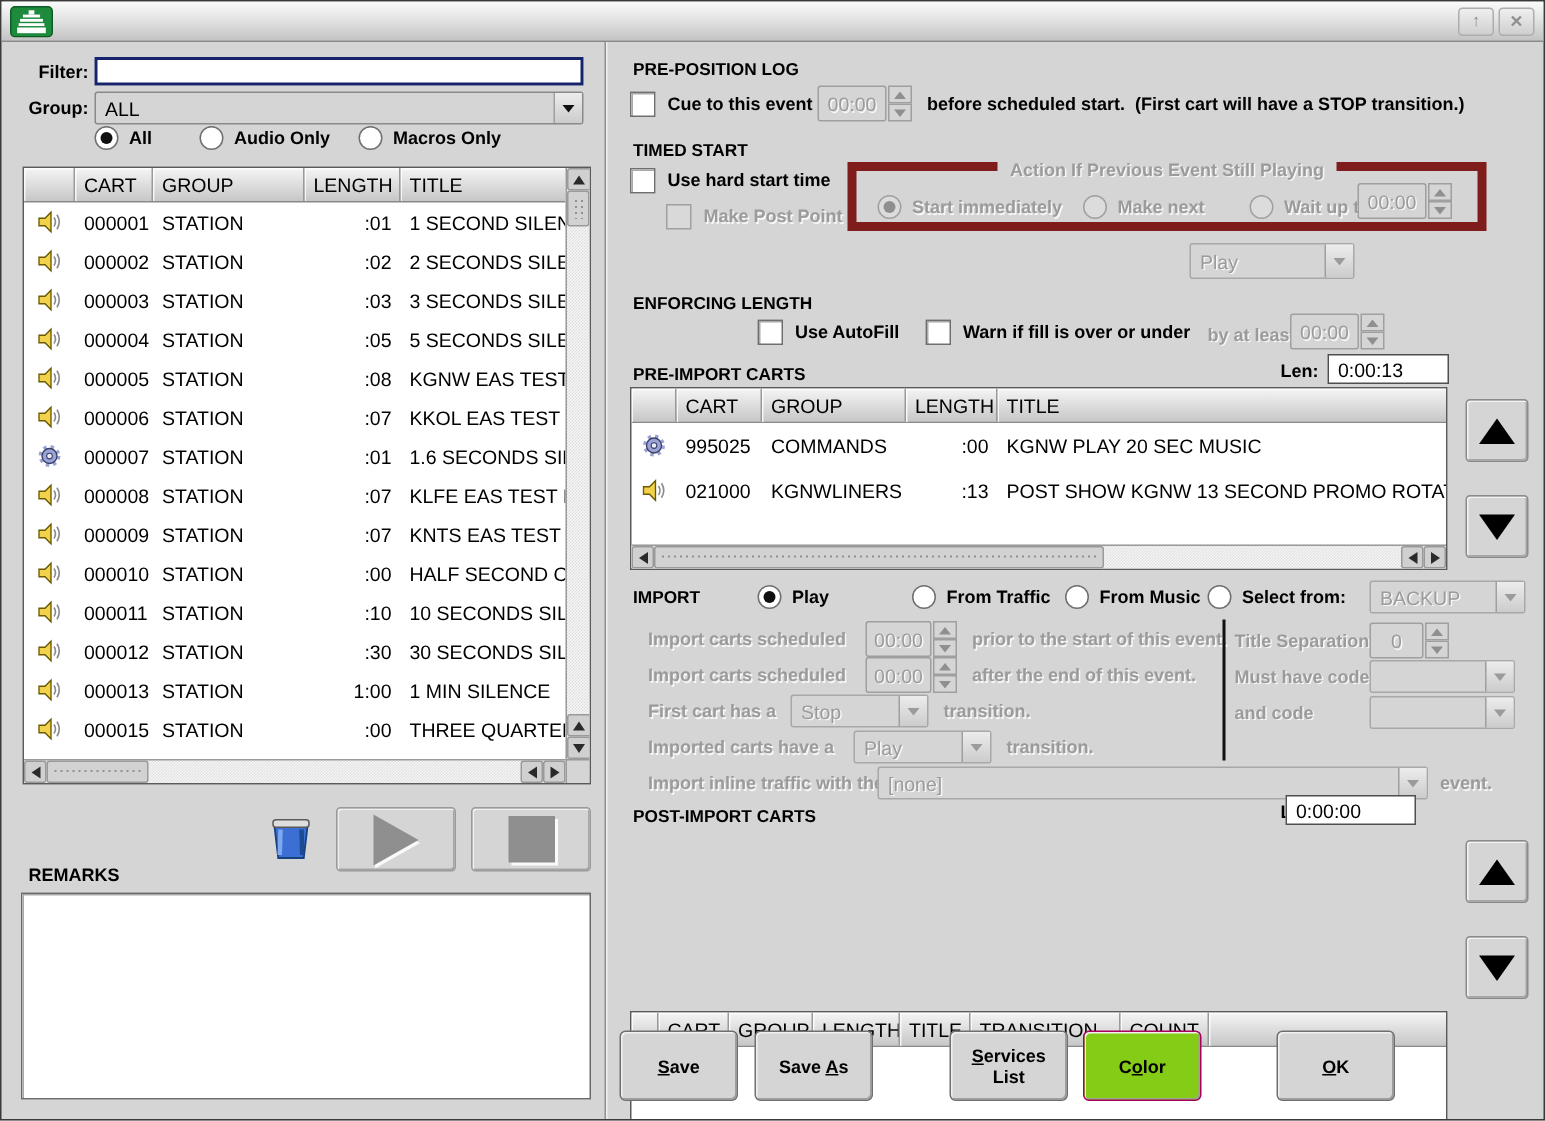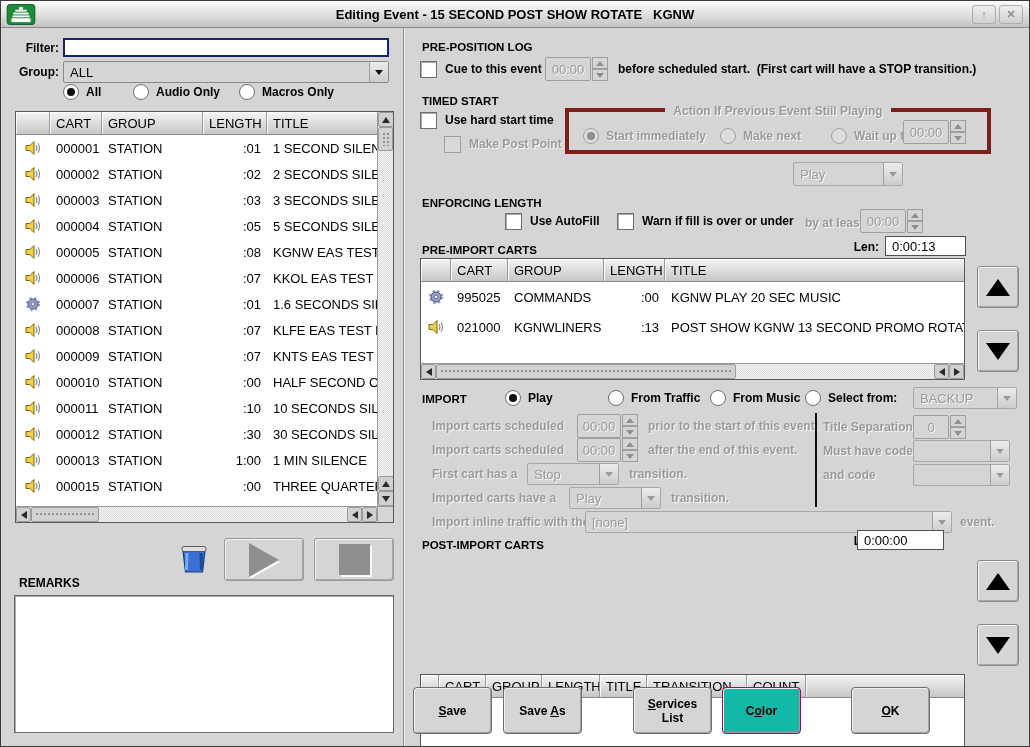--- a/index.html
+++ b/index.html
@@ -46,21 +46,21 @@
   .combo-val{flex:1;display:flex;align-items:center;padding-left:6px;font-size:13px;
              overflow:hidden;white-space:nowrap}
   .combo-btn{width:18px;border-left:1px solid #9f9f9f;display:flex;align-items:center;
              justify-content:center;background:linear-gradient(#ececec,#cccccc);flex:none}
   .ca{width:0;height:0;border-left:4px solid transparent;border-right:4px solid transparent;border-top:5px solid #101010}
   .combo.cbdis{border-color:#a8a8a8}
   .combo.cbdis .combo-val{color:#9b9b9b;text-shadow:1px 1px 0 rgba(255,255,255,.8)}
   .combo.cbdis .ca{border-top-color:#9b9b9b}
   .lenbox{background:#fff;border:1px solid #4f4f4f;font-size:13px;display:flex;
           align-items:center;padding-left:6px;box-sizing:border-box}
-  .gbox{border:4px solid #7f1d1d;box-sizing:border-box}
+  .gbox{border:6px solid #7f1d1d;box-sizing:border-box}
   .gbox-title{position:absolute;top:-8px;left:0;right:0;text-align:center;font-size:12px;font-weight:bold}
   .gbox-title span{background:#d5d5d5;padding:0 8px}
   
   .dtable{background:#fff;border:1px solid #5a5a5a;box-sizing:border-box;position:relative;overflow:hidden}
   .thead{display:flex;height:23px;background:linear-gradient(#f5f5f5,#c7c7c7);
          border-bottom:1px solid #8a8a8a;box-sizing:border-box}
   .th{font-size:13px;display:flex;align-items:center;padding-left:6px;border-right:1px solid #9a9a9a;
       box-sizing:border-box;box-shadow:inset 1px 1px 0 rgba(255,255,255,.8);white-space:nowrap;overflow:hidden}
   .trow{display:flex;align-items:center;font-size:13px}
   .cell{box-sizing:border-box;padding-left:6px;white-space:nowrap;overflow:hidden;flex:none}
@@ -100,21 +100,21 @@
            border-top:1px solid #9a9a9a;border-left:1px solid #9a9a9a;box-sizing:border-box}
   
   .mvbtn{width:42px;height:42px;background:#d5d5d5;border:1px solid #8a8a8a;border-radius:3px;
          display:flex;align-items:center;justify-content:center;box-sizing:border-box;
          box-shadow:inset 1px 1px 0 #f2f2f2,inset -1px -1px 0 #a6a6a6}
   .mv-up{width:0;height:0;border-left:12px solid transparent;border-right:12px solid transparent;border-bottom:17px solid #000}
   .mv-dn{width:0;height:0;border-left:12px solid transparent;border-right:12px solid transparent;border-top:17px solid #000}
   .pbtn{position:absolute;width:79px;height:47px;background:#d5d5d5;border:1px solid #6f6f6f;border-radius:4px;
         box-shadow:inset 1px 1px 0 #f0f0f0,inset -1px -1px 0 #9f9f9f;font-size:12px;font-weight:bold;
         display:flex;flex-direction:column;align-items:center;justify-content:center;text-align:center;box-sizing:border-box}
-  .pbtn-color{background:#14b8a6;border-color:#a8005f}
+  .pbtn-color{background:#84cc16;border-color:#a8005f}
   .u{text-decoration:underline}
   .mediabtn{position:absolute;width:80px;height:43px;background:#d5d5d5;border:1px solid #9a9a9a;border-radius:3px;
             box-shadow:inset 1px 1px 0 #f0f0f0,inset -1px -1px 0 #a6a6a6;display:flex;align-items:center;justify-content:center;box-sizing:border-box}
   .play-tri{width:0;height:0;border-top:17px solid transparent;border-bottom:17px solid transparent;
             border-left:30px solid #8f8f8f;filter:drop-shadow(1px 2px 0 #fafafa)}
   .stop-sq{width:31px;height:31px;background:#8f8f8f;box-shadow:2px 2px 0 #fafafa}
   .filter-input{position:absolute;left:62px;top:10px;width:326px;height:19px;box-sizing:border-box;
         border:2px solid #16246b;background:#fff;font-family:"Liberation Sans",sans-serif;font-size:13px;padding:0 3px}
   .remarks-box{position:absolute;left:13px;top:567px;width:380px;height:138px;background:#fff;
         border:1px solid #6a6a6a;box-shadow:inset 1px 1px 0 #aaa;box-sizing:border-box}
@@ -146,21 +146,20 @@
         <rect x="0.5" y="0.5" width="29" height="21" rx="3" fill="#1d8a3c" stroke="#0d5c26"></rect>
         <g fill="#fff">
           <rect x="13" y="3" width="4" height="3"></rect>
             <rect x="9" y="6" width="12" height="2"></rect>
           <rect x="7" y="9" width="16" height="2"></rect>
             <rect x="6" y="12" width="18" height="2"></rect>
           <rect x="5" y="15" width="20" height="4"></rect>
         </g>
       </svg>
     </span>
-    <div class="tb-title">Editing Event - 15 SECOND POST SHOW ROTATE   KGNW</div>
     <div class="tb-btns">
       <span class="tb-b">↑</span>
       <span class="tb-b">✕</span>
     </div>
   </div>
 
   <div class="bodyw">
 
     <div class="left-panel">
       <div class="abs blabel" style="left:0;width:58px;top:13px;text-align:right">Filter:</div>

